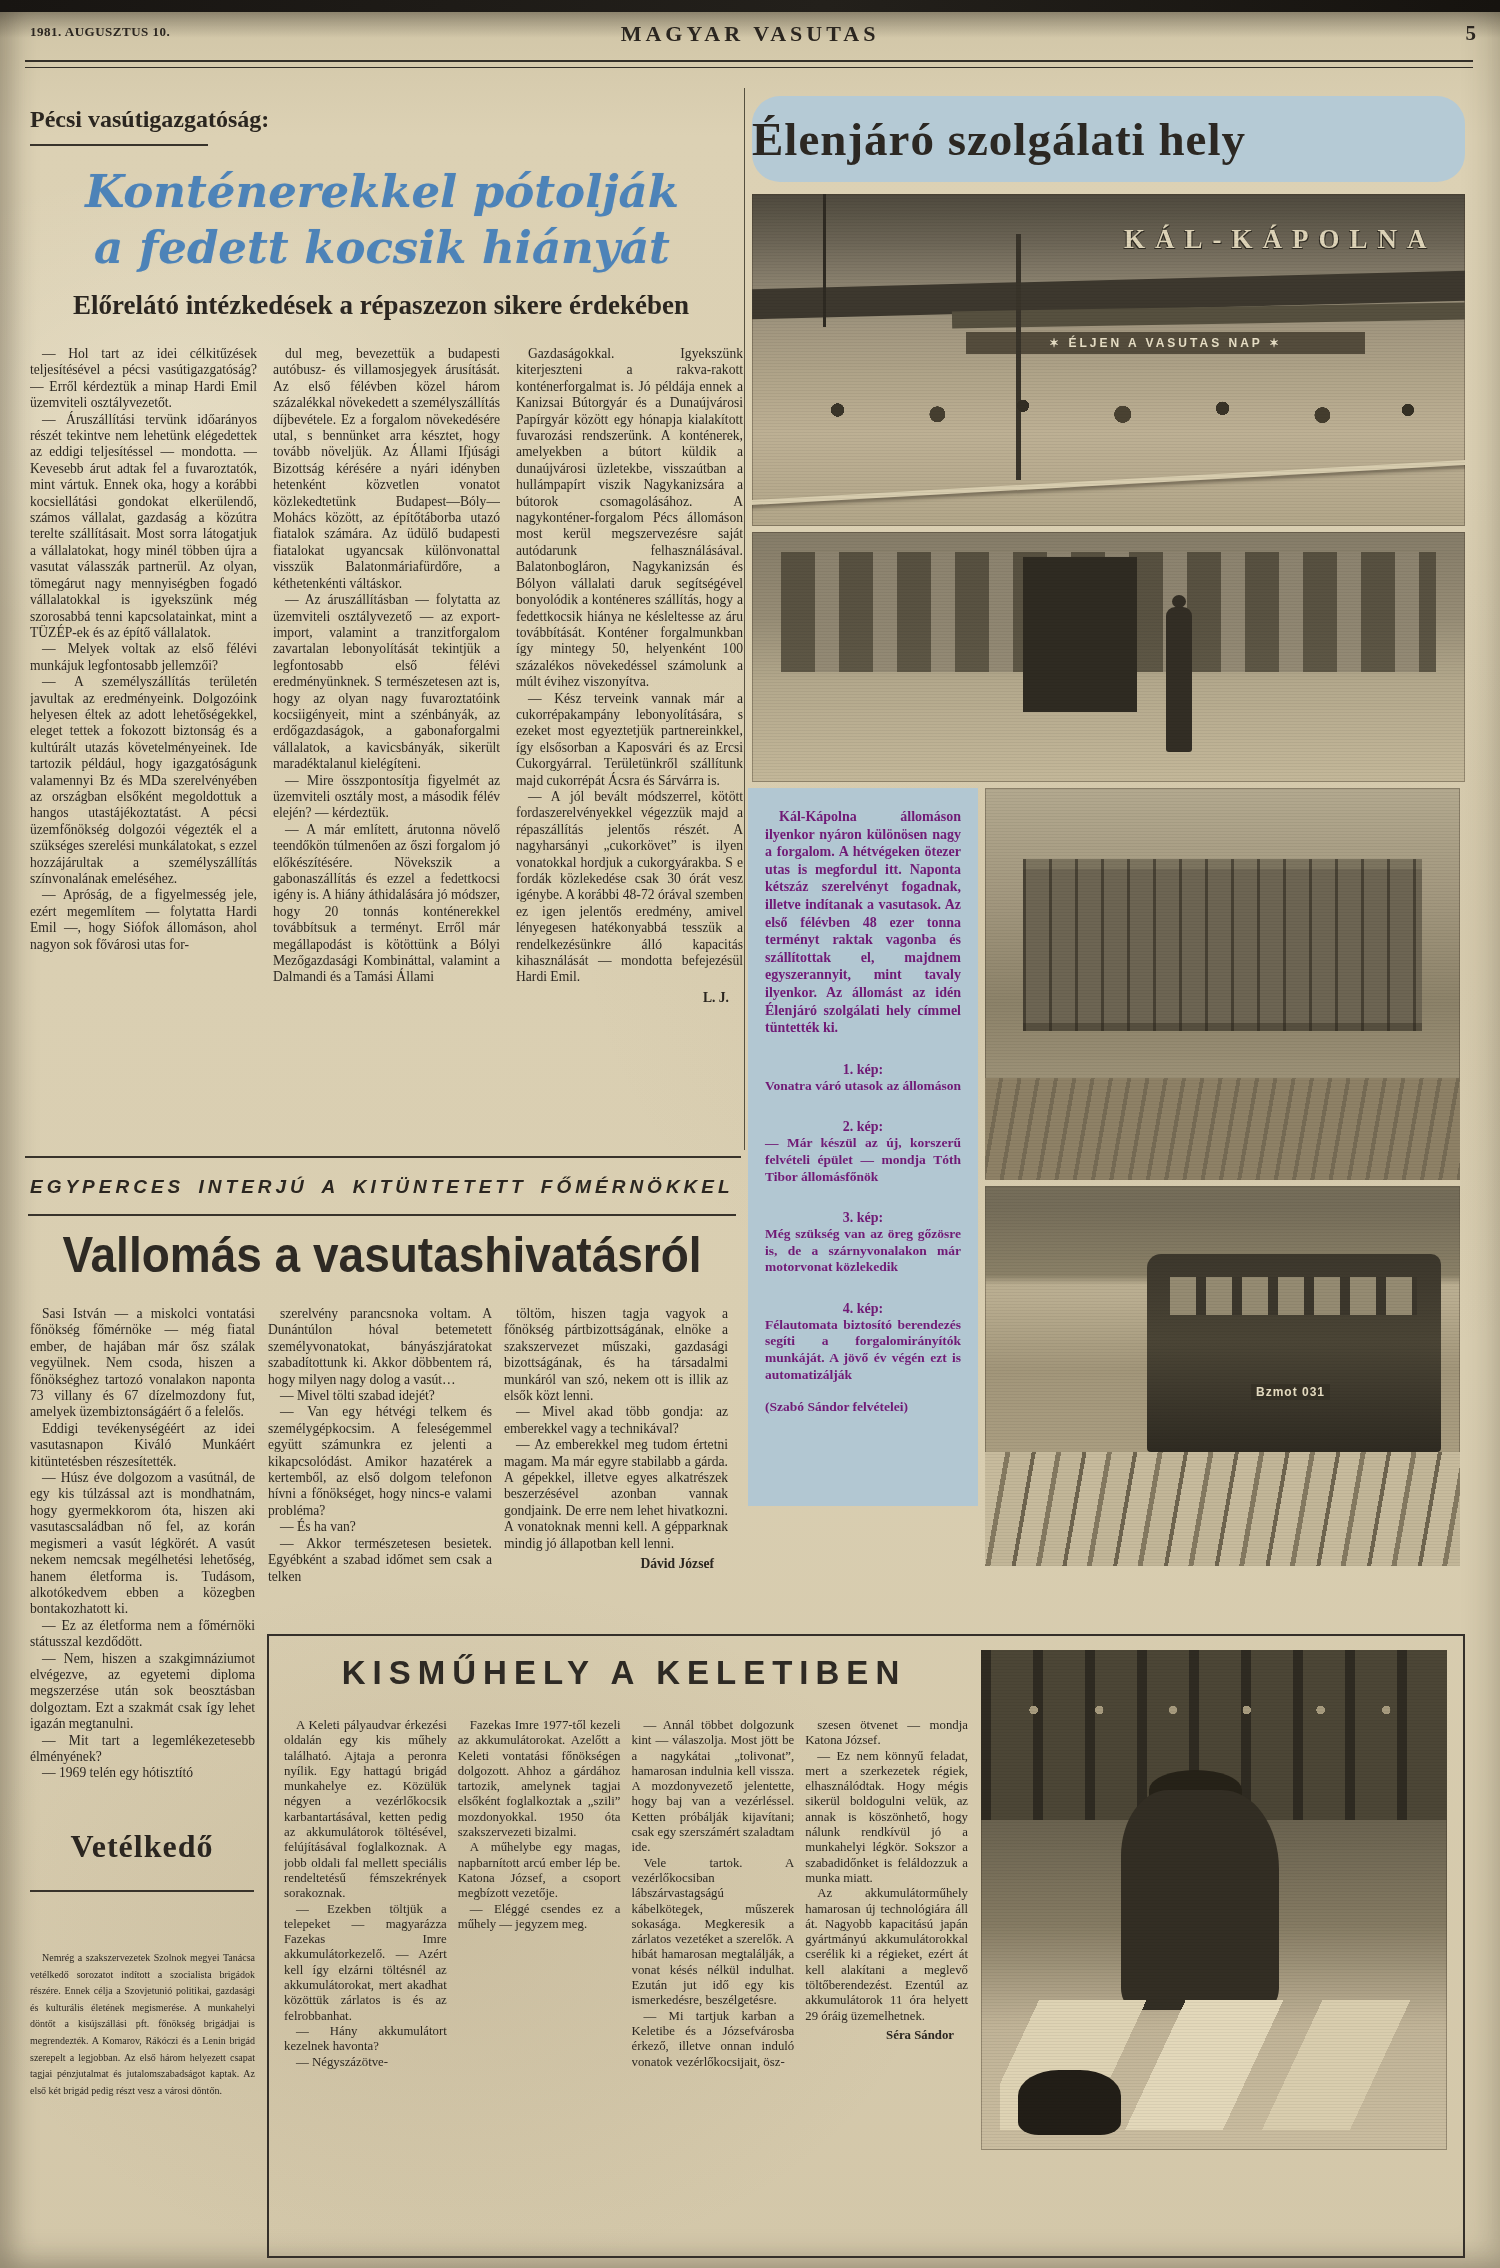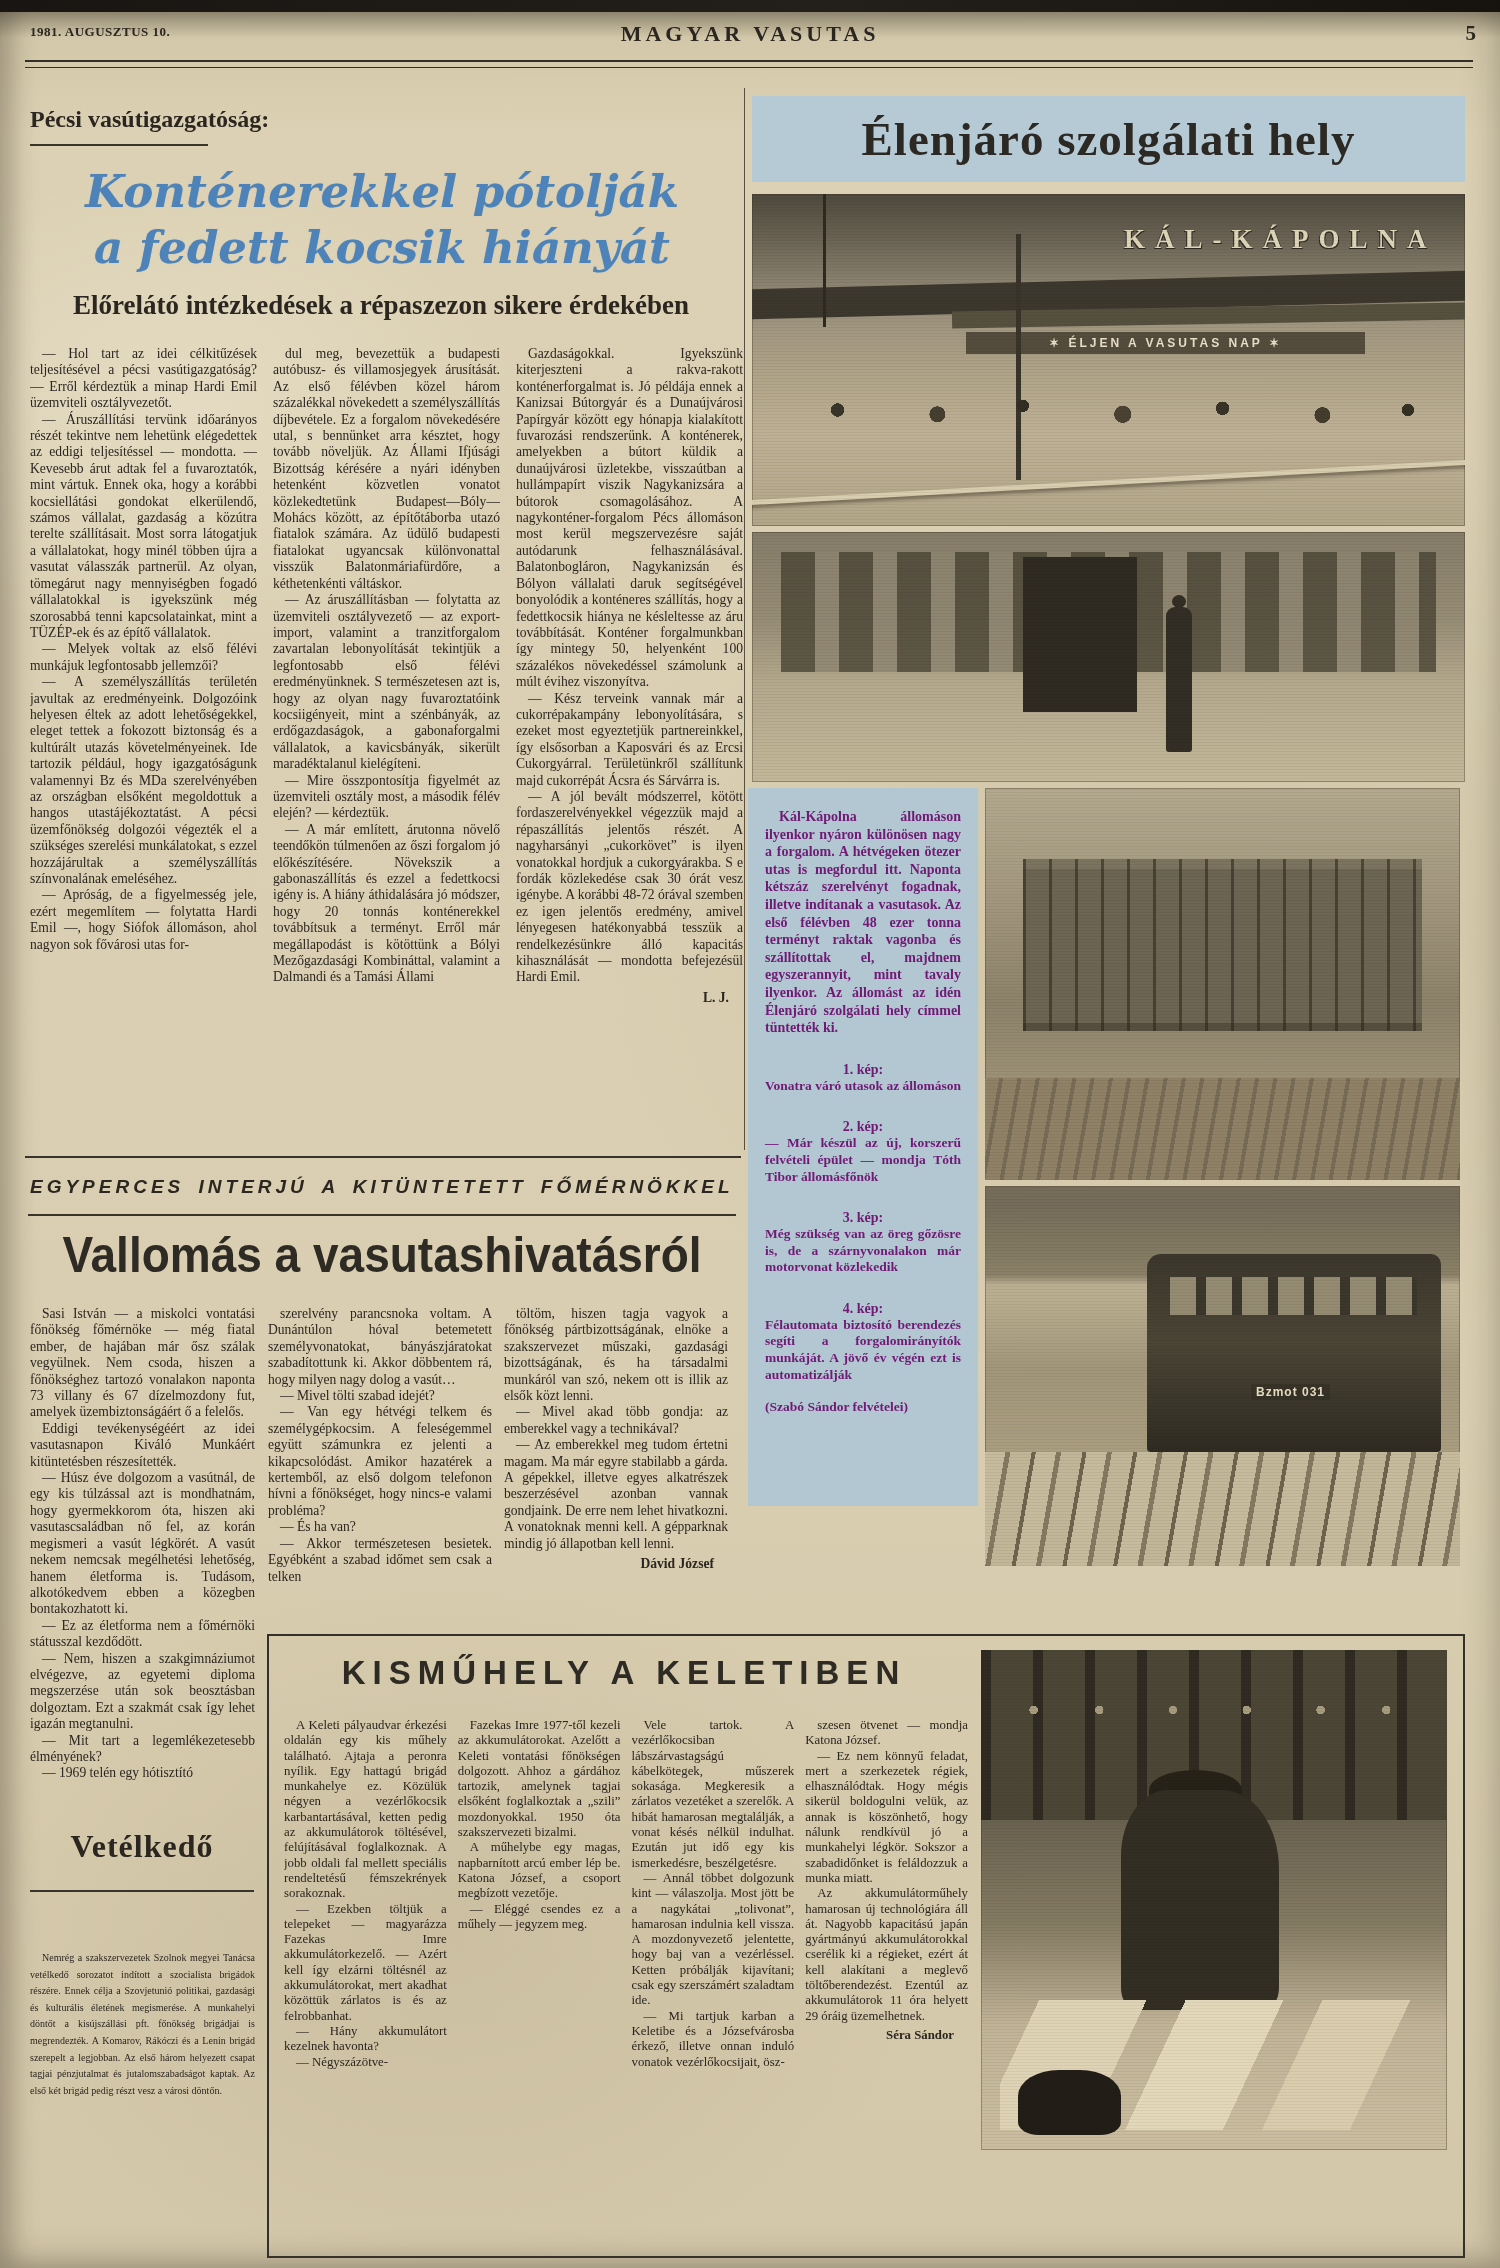--- a/index.html
+++ b/index.html
@@ -33,21 +33,21 @@
   .lead-title{position:absolute;left:30px;top:164px;width:704px;text-align:center;
     font-family:"DejaVu Serif", serif;font-style:italic;font-weight:bold;
     font-size:45px;line-height:56px;color:#4d83b8;text-shadow:0 0 1px rgba(77,131,184,.4);}
   .lead-sub{position:absolute;left:25px;top:290px;width:712px;text-align:center;font-size:27px;font-weight:bold;}
   .lead-cols{position:absolute;left:30px;top:346px;width:714px;height:802px;display:flex;gap:16px;overflow:hidden;
     font-size:13.6px;line-height:16.4px;}
   .lead-cols .lcol{width:227px;overflow:hidden;}
 
   
   .banner{position:absolute;left:752px;top:96px;width:713px;height:86px;background:#b5cad5;
-    display:flex;align-items:center;justify-content:center;}
+    display:flex;align-items:center;border-radius:28px;}
   .banner span{font-size:47px;font-weight:bold;color:#2c2823;letter-spacing:1px;}
   .photo{position:absolute;overflow:hidden;box-shadow:inset 0 0 0 1px rgba(60,50,35,.35);}
   .photo::after{content:"";position:absolute;inset:0;
     background:repeating-linear-gradient(0deg,rgba(0,0,0,.05) 0 1px,transparent 1px 3px);pointer-events:none;}
   .ph1{left:752px;top:194px;width:713px;height:332px;
     background:linear-gradient(180deg,#4e493d 0%,#6b6455 14%,#8d8471 28%,#a1967f 40%,#b0a489 55%,#bdb094 72%,#b2a689 100%);}
   .ph1-roof{position:absolute;left:-3%;top:26%;width:106%;height:9%;background:#3d382e;transform:rotate(-1.5deg);}
   .ph1-canopy{position:absolute;left:28%;top:34%;width:72%;height:5%;background:#56503f;transform:rotate(-1deg);}
   .ph1-sign{position:absolute;right:4%;top:9%;font-size:27px;font-weight:bold;letter-spacing:10px;color:#ded4b8;
     text-shadow:1px 1px 0 #2e2a22,-1px 1px 0 #2e2a22;}
@@ -272,22 +272,22 @@
           <p>— Ezekben töltjük a telepeket — magyarázza Fazekas Imre akkumulátorkezelő. — Azért kell így elzárni töltésnél az akkumulátorokat, mert akadhat közöttük zárlatos is és az felrobbanhat.</p>
           <p>— Hány akkumulátort kezelnek havonta?</p>
           <p>— Négyszázötve-</p>
         </div>
       <div class="wcol coltext">
           <p>Fazekas Imre 1977-től kezeli az akkumulátorokat. Azelőtt a Keleti vontatási főnökségen dolgozott. Ahhoz a gárdához tartozik, amelynek tagjai elsőként foglalkoztak a „szili” mozdonyokkal. 1950 óta szakszervezeti bizalmi.</p>
           <p>A műhelybe egy magas, napbarnított arcú ember lép be. Katona József, a csoport megbízott vezetője.</p>
           <p>— Eléggé csendes ez a műhely — jegyzem meg.</p>
         </div>
       <div class="wcol coltext">
+          <p>— Annál többet dolgozunk kint — válaszolja. Most jött be a nagykátai „tolivonat”, hamarosan indulnia kell vissza. A mozdonyvezető jelentette, hogy baj van a vezérléssel. Ketten próbálják kijavítani; csak egy szerszámért szaladtam ide.</p>
           <p>Vele tartok. A vezérlőkocsiban lábszárvastagságú kábelkötegek, műszerek sokasága. Megkeresik a zárlatos vezetéket a szerelők. A hibát hamarosan megtalálják, a vonat késés nélkül indulhat. Ezután jut idő egy kis ismerkedésre, beszélgetésre.</p>
-          <p>— Annál többet dolgozunk kint — válaszolja. Most jött be a nagykátai „tolivonat”, hamarosan indulnia kell vissza. A mozdonyvezető jelentette, hogy baj van a vezérléssel. Ketten próbálják kijavítani; csak egy szerszámért szaladtam ide.</p>
           <p>— Mi tartjuk karban a Keletibe és a Józsefvárosba érkező, illetve onnan induló vonatok vezérlőkocsijait, ösz-</p>
         </div>
       <div class="wcol">
         <div class="coltext">
             <p>szesen ötvenet — mondja Katona József.</p>
             <p>— Ez nem könnyű feladat, mert a szerkezetek régiek, elhasználódtak. Hogy mégis sikerül boldogulni velük, az annak is köszönhető, hogy nálunk rendkívül jó a munkahelyi légkör. Sokszor a szabadidőnket is feláldozzuk a munka miatt.</p>
             <p>Az akkumulátorműhely hamarosan új technológiára áll át. Nagyobb kapacitású japán gyártmányú akkumulátorokkal cserélik ki a régieket, ezért át kell alakítani a meglevő töltőberendezést. Ezentúl az akkumulátorok 11 óra helyett 29 óráig üzemelhetnek.</p>
           </div>
         <div class="byl">Séra Sándor</div>
       </div>

